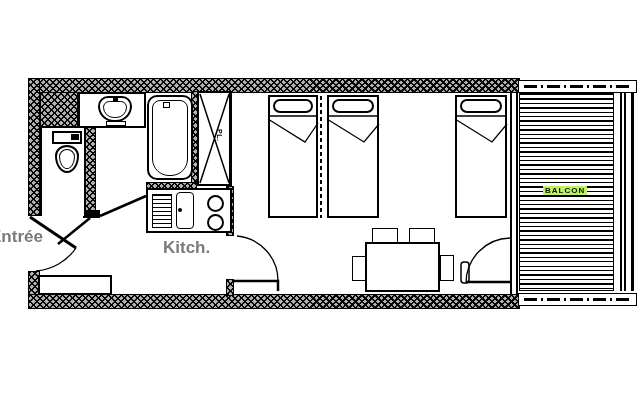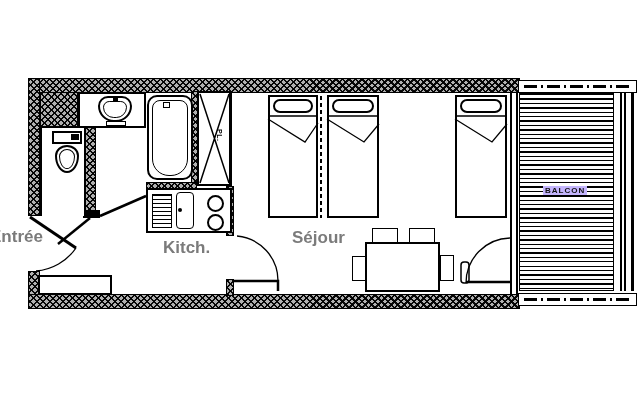--- a/index.html
+++ b/index.html
@@ -9,21 +9,21 @@
   
   .h{background-color:#b0b0b0;border:1.5px solid #000;
      background-image:
        repeating-linear-gradient(45deg, rgba(0,0,0,.95) 0 1.6px, rgba(0,0,0,0) 1.6px 4.6px),
        repeating-linear-gradient(135deg, rgba(0,0,0,.95) 0 1.6px, rgba(0,0,0,0) 1.6px 4.6px);}
   .solid{background:#000;}
   .box{background:#fff;border:2px solid #000;}
   .box-thin{background:#fff;border:1.5px solid #000;}
   .lbl{position:absolute;color:var(--label,#7b7b7b);font-weight:bold;font-size:17px;white-space:nowrap;}
   .lbl-small{position:absolute;color:var(--balcony-label,#111);font-weight:bold;font-size:8px;
-             letter-spacing:1px;background:#c4b5fd;padding:0 2px;white-space:nowrap;}
+             letter-spacing:1px;background:#bef264;padding:0 2px;white-space:nowrap;}
   .lbl-pl{position:absolute;color:#000;font-weight:bold;font-size:7px;writing-mode:vertical-rl;
           letter-spacing:0.5px;}
   .slats{background:#fff;border:1.5px solid #000;
          background-image:repeating-linear-gradient(180deg,#000 0 1.3px, transparent 1.3px 4.4px);}
   .dashdot{background-image:repeating-linear-gradient(90deg,#000 0 13px, transparent 13px 17px,
            #000 17px 19.5px, transparent 19.5px 23px);}
   .vline{background:#000;}
   svg.overlay{position:absolute;left:0;top:0;pointer-events:none;}
   svg .ln{stroke:#000;fill:none;}
 </style>
@@ -114,17 +114,16 @@
 
     <path class="ln" stroke-width="1.3" d="M268,116 L318,116 M268,119 L305,142 L318,123"></path>
     <path class="ln" stroke-width="1.3" d="M327,116 L379,116 M327,119 L364,142 L379,124"></path>
     <path class="ln" stroke-width="1.3" d="M455,116 L507,116 M455,119 L492,142 L507,124"></path>
 
     <path class="ln" stroke-width="2" stroke-dasharray="4,3" d="M321,96 L321,218"></path>
   </svg>
 
   <div class="lbl" style="left:-10px;top:227px;">Entrée</div>
   <div class="lbl" style="left:163px;top:238px;">Kitch.</div>
-  <div class="lbl" style="left:292px;top:228px;">Séjour</div>
   <div class="lbl-small" style="left:543px;top:186px;">BALCON</div>
   <div class="lbl-pl" style="left:216px;top:129px;">PL.</div>
 
 </div>
 
 </body></html>

